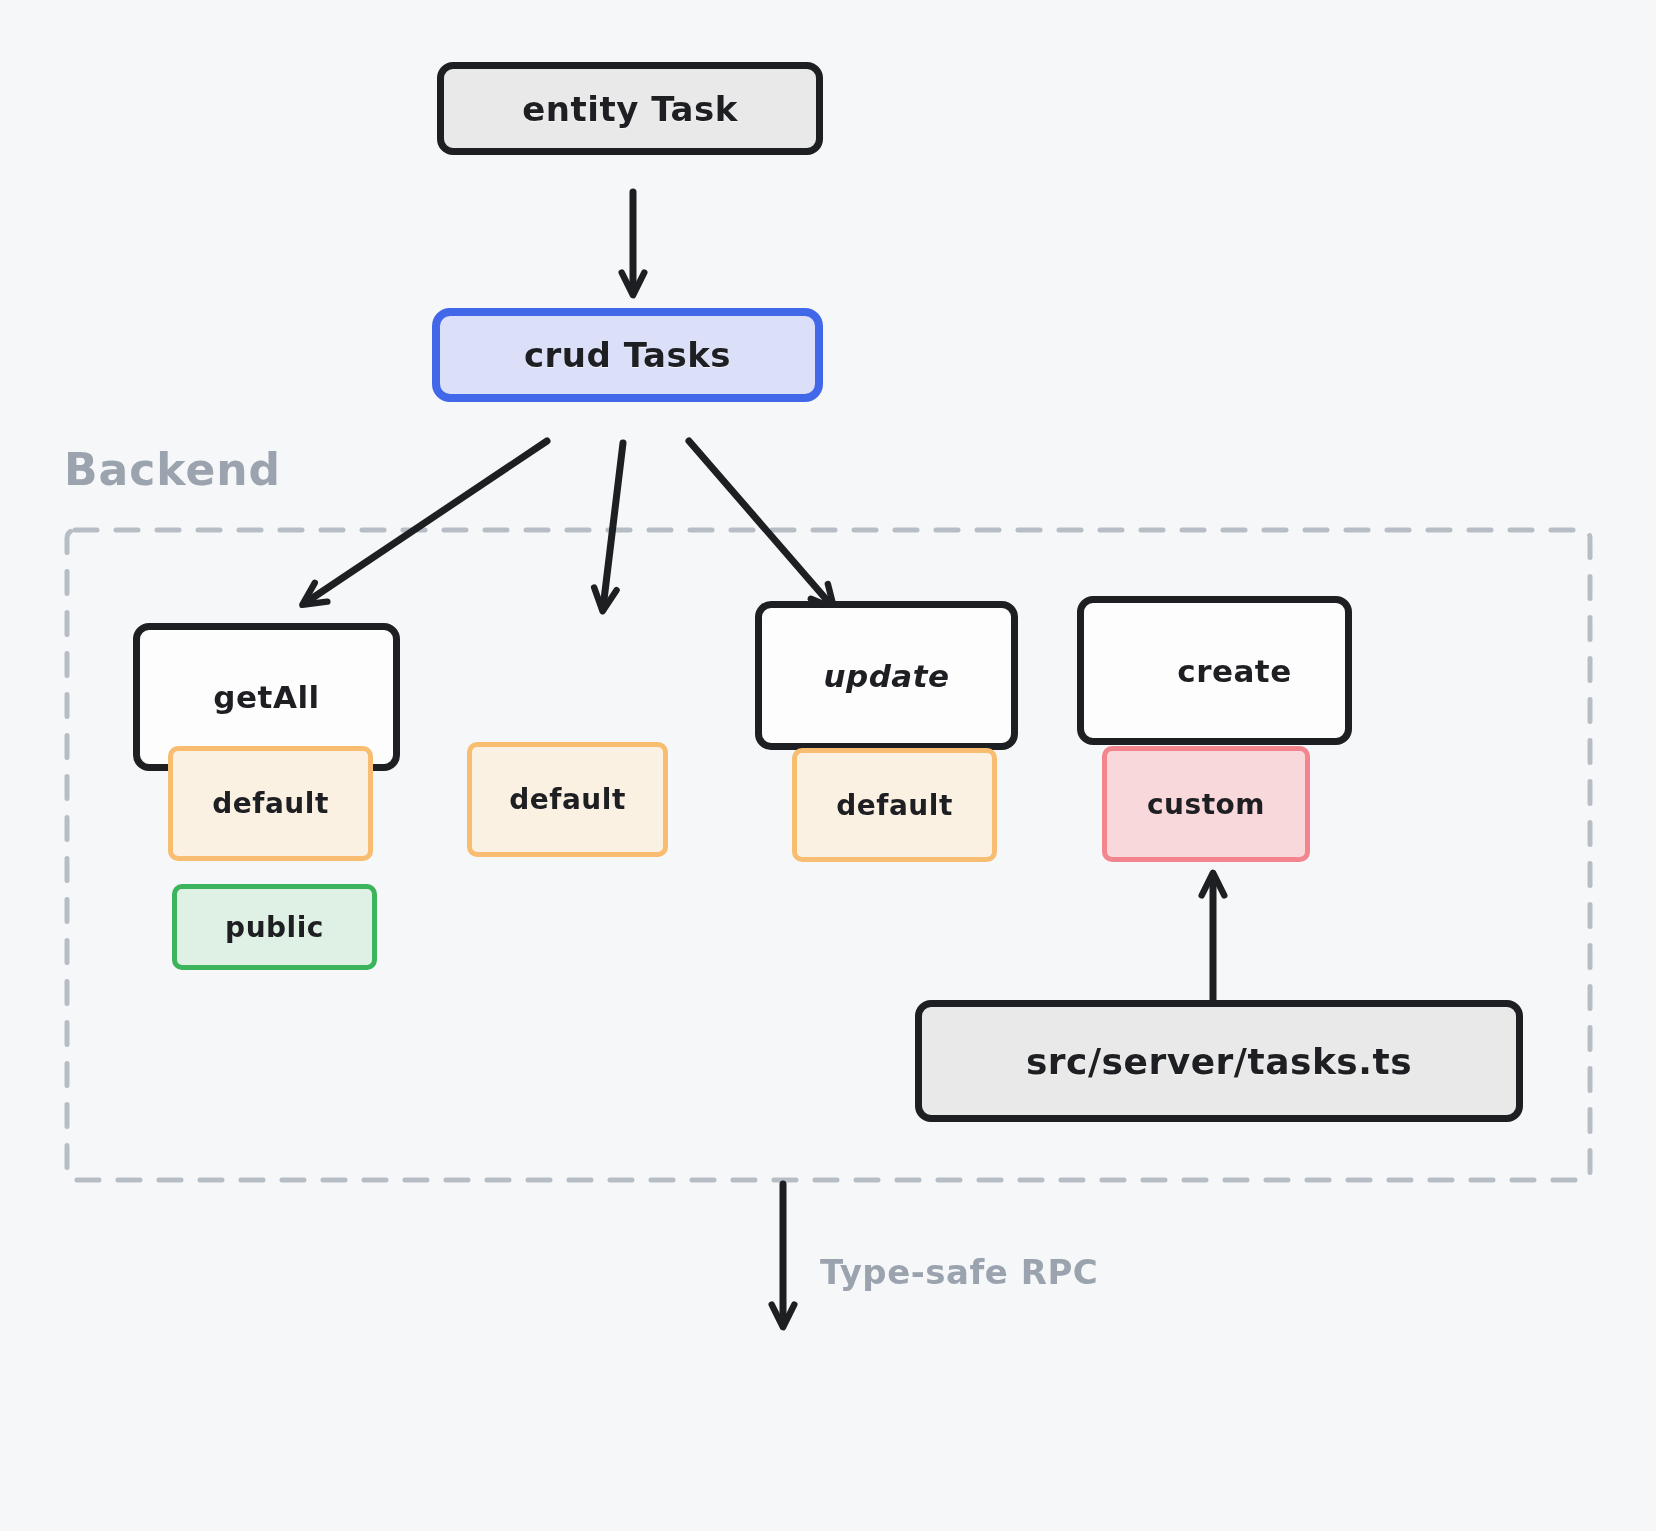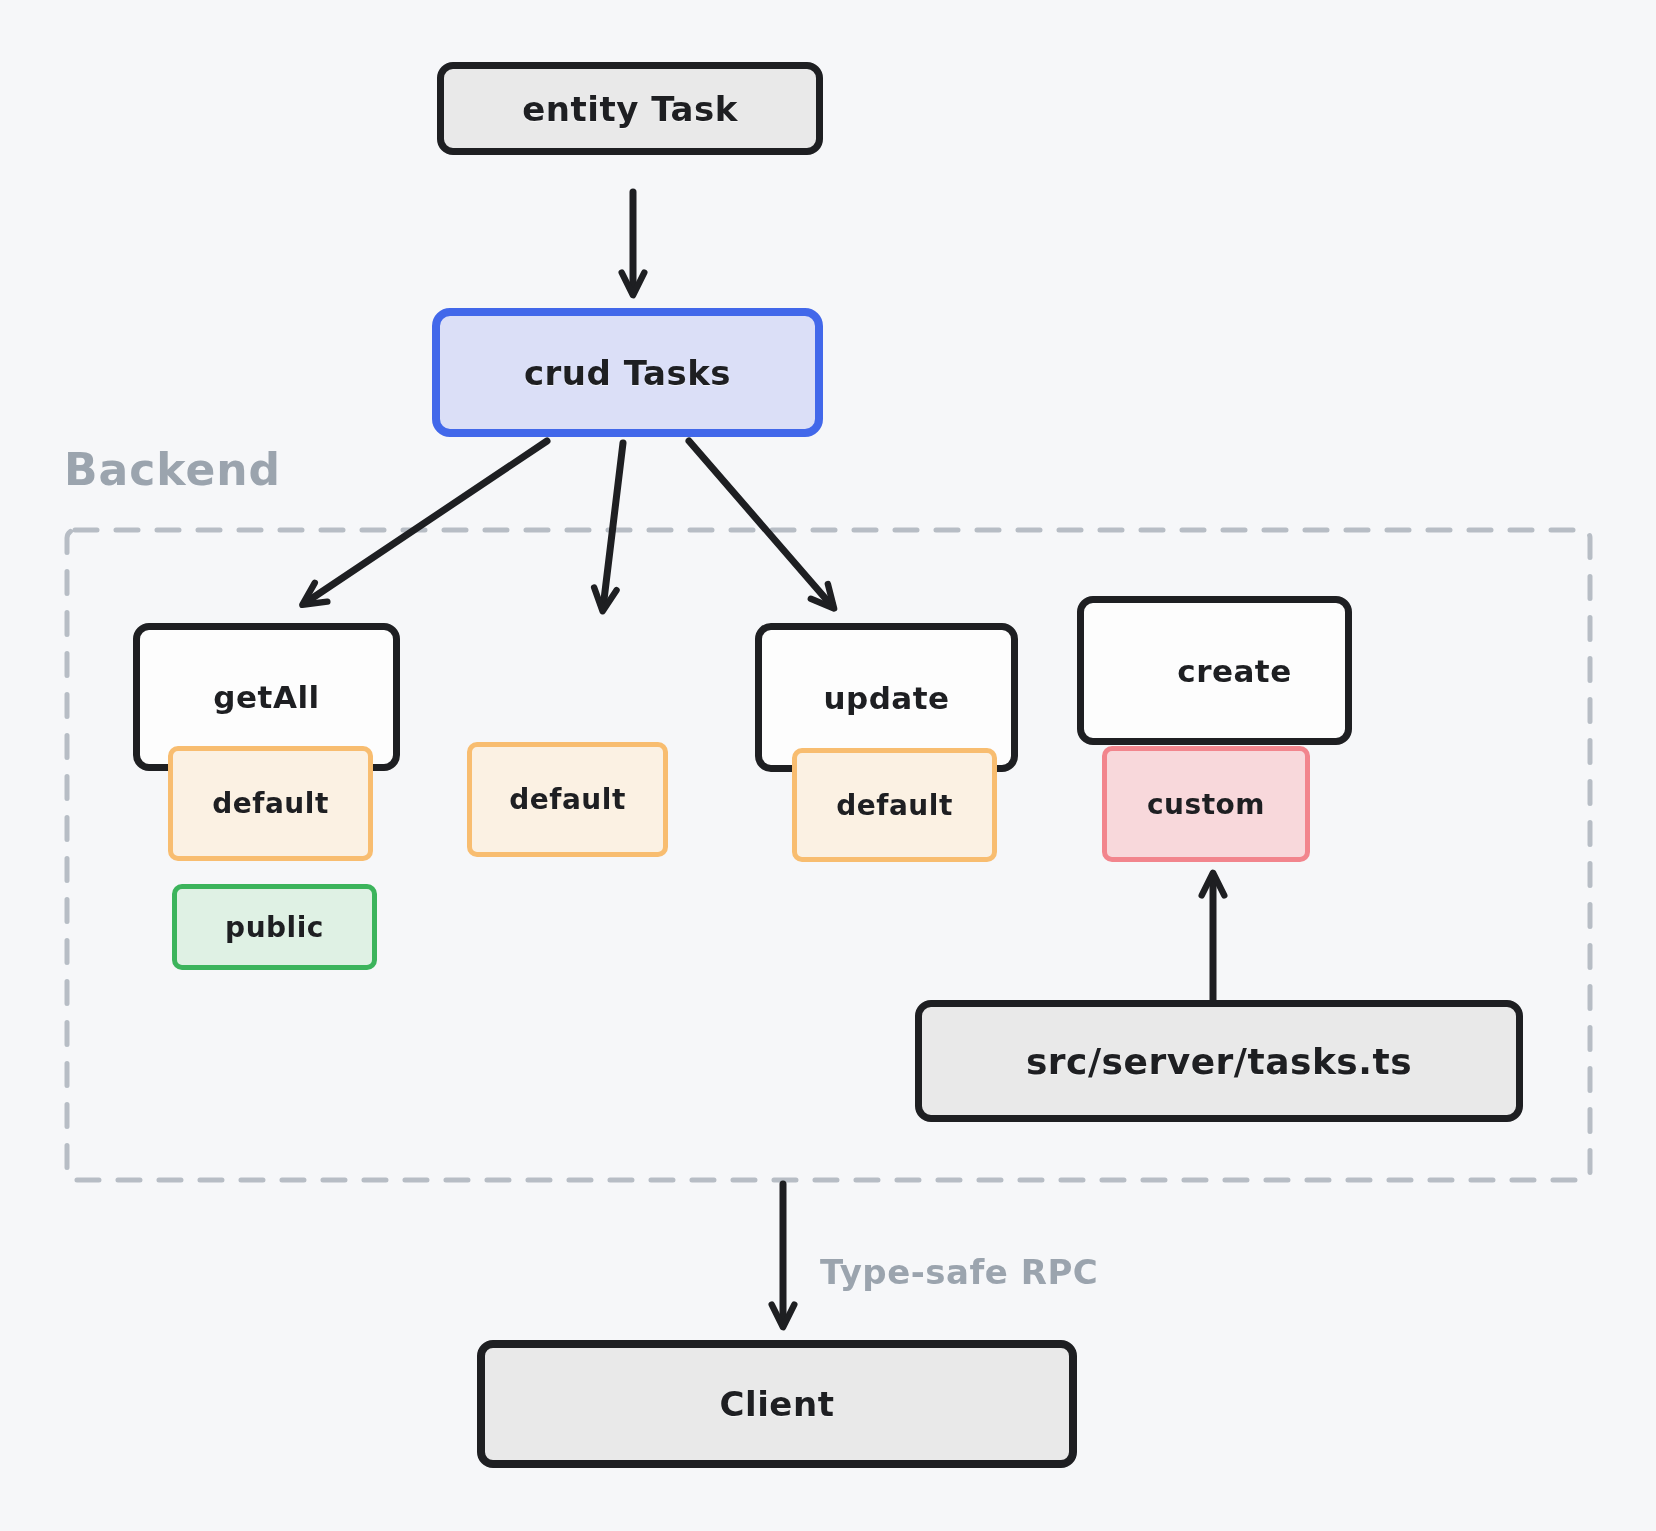--- a/index.html
+++ b/index.html
@@ -103,36 +103,35 @@
 
     <line x1="783" y1="1184" x2="783" y2="1324" stroke="#1e1f22" stroke-width="7" stroke-linecap="round" marker-end="url(#ah)"></line>
   </svg>
 
   <div class="region-label" style="left:64px;top:444px;">Backend</div>
 
   <div class="edge-label" style="left:820px;top:1252px;">Type-safe RPC</div>
 
   <div class="node" style="left:437px;top:62px;width:386px;height:93px;">entity Task</div>
 
-  <div class="node node--blue" style="left:432px;top:308px;width:391px;height:129px;">crud Tasks</div>
+  <div class="node node--blue" style="left:432px;top:308px;width:391px;height:94px;">crud Tasks</div>
 
   <div class="node node--white" style="left:133px;top:623px;width:267px;height:148px;">getAll</div>
 
 
-  <div class="node node--white" style="left:755px;top:623px;width:263px;height:149px;">update</div>
+  <div class="node node--white" style="left:755px;top:601px;width:263px;height:149px;font-style:italic;">update</div>
 
   <div class="node node--white" style="left:1077px;top:596px;width:275px;height:149px;padding-left:40px;">create</div>
 
   <div class="badge badge--orange" style="left:168px;top:746px;width:205px;height:115px;">default</div>
 
   <div class="badge badge--green" style="left:172px;top:884px;width:205px;height:86px;">public</div>
 
   <div class="badge badge--orange" style="left:467px;top:742px;width:201px;height:115px;">default</div>
 
   <div class="badge badge--orange" style="left:792px;top:748px;width:205px;height:114px;">default</div>
 
   <div class="badge badge--red" style="left:1062px;top:746px;width:208px;height:116px;margin-left:40px;">custom</div>
 
   <div class="node" style="left:915px;top:1000px;width:608px;height:122px;font-size:36px;">src/server/tasks.ts</div>
 
-  <div class="node" style="left:477px;top:1340px;width:600px;height:128px;border-width:8px;">Client</div>
 
 </div>
 
 </body></html>

